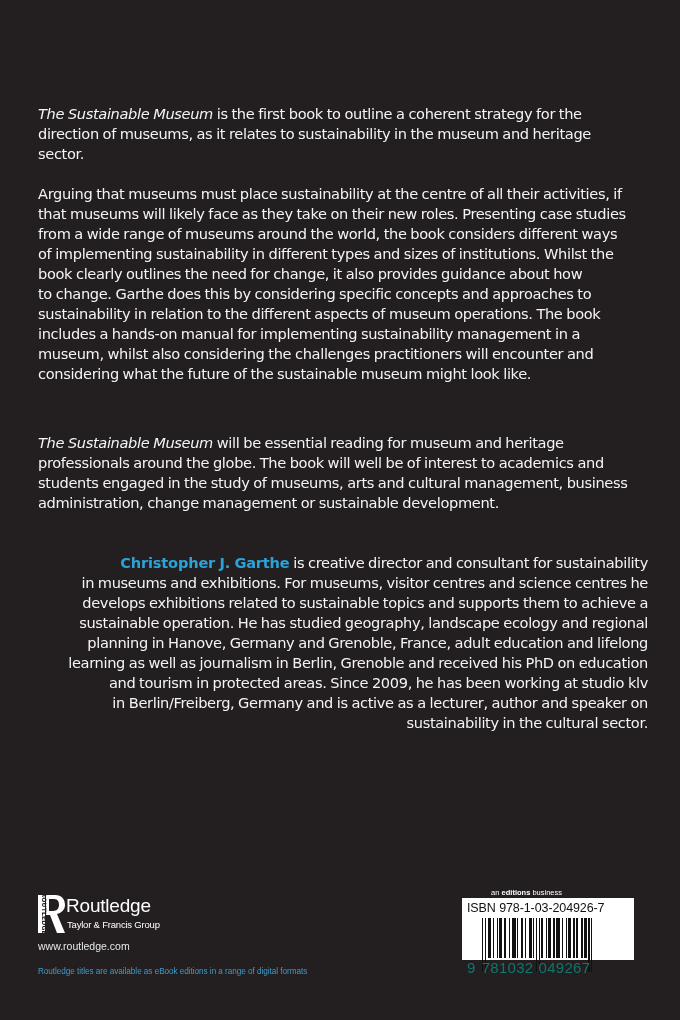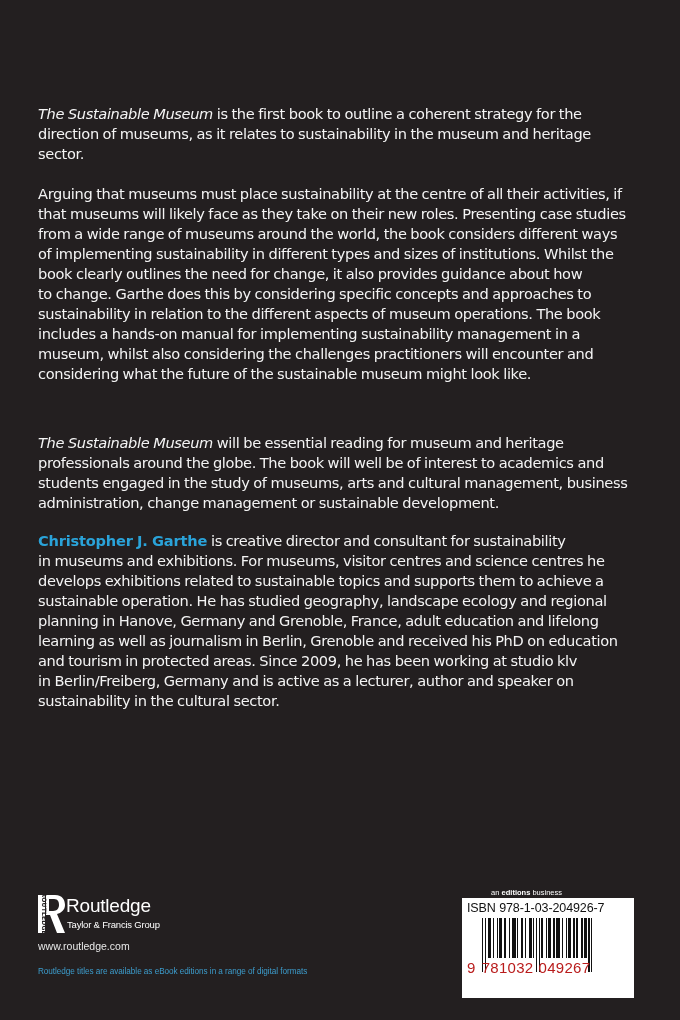--- a/index.html
+++ b/index.html
@@ -34,21 +34,21 @@
     .para .line {
       display: block;
       white-space: nowrap;
     }
     .para em {
       font-style: italic;
     }
     #p1 { top: 104px; }
     #p2 { top: 184px; }
     #p3 { top: 433px; }
-    #p4 { top: 531px; }
+    #p4 { top: 553px; text-align: right; }
     .author-name {
       color: #2aa3d9;
       font-weight: bold;
       letter-spacing: -0.2px;
     }
     .subject {
       position: absolute;
       left: 38px;
       top: 772px;
       font-size: 14px;
@@ -135,21 +135,21 @@
       color: #ffffff;
       white-space: nowrap;
       text-align: right;
     }
     .informa b { font-weight: bold; }
     .barcode-box {
       position: absolute;
       left: 462px;
       top: 898px;
       width: 172px;
-      height: 100px;
+      height: 62px;
       background: #ffffff;
     }
     .isbn-text {
       position: absolute;
       left: 5px;
       top: 3px;
       font-family: "Liberation Sans", sans-serif;
       font-size: 12.5px;
       color: #111;
       white-space: nowrap;
@@ -170,21 +170,21 @@
       background: #111;
     }
     .bars span.g { height: 54px; }
     .bars span.sp { background: transparent; }
     .barcode-digits {
       position: absolute;
       left: 5px;
       top: 61px;
       font-family: "Liberation Sans", sans-serif;
       font-size: 15px;
-      color: #b91c1c;
+      color: #0f766e;
       white-space: nowrap;
       letter-spacing: 0.3px;
     }
     .barcode-digits .lead { margin-right: 6px; }
     .barcode-digits .mid { margin-right: 5px; }
   </style>
 </head>
 <body>
 
 <div class="page">

